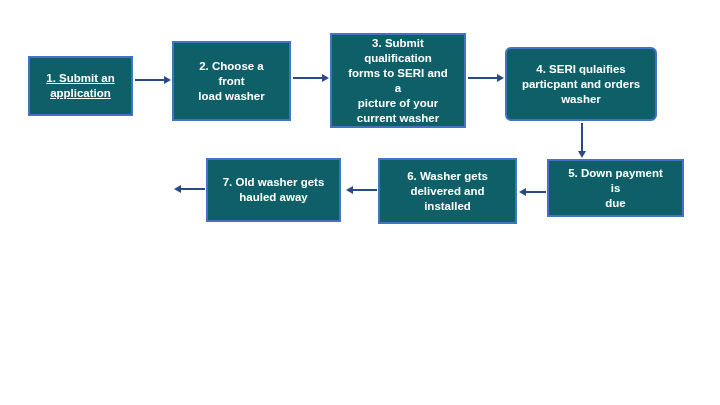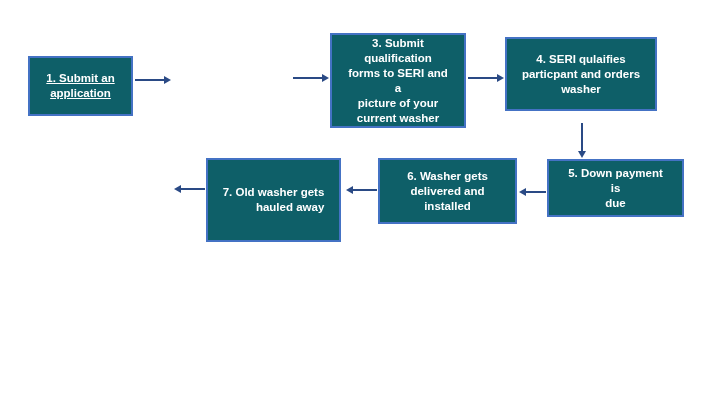--- a/index.html
+++ b/index.html
@@ -47,37 +47,39 @@
 <div class="slide">
 
   <div class="step" style="left:28px;top:56px;width:105px;height:60px;text-decoration:underline;">1. Submit an
 application</div>
 
   <div class="arrow right" style="left:135px;top:76px;width:36px;">
     <span class="shaft"></span>
     <span class="head"></span>
   </div>
 
+  <div class="step" style="left:172px;top:41px;width:119px;height:80px;">2. Choose a front
+load washer</div>
 
   <div class="arrow right" style="left:293px;top:74px;width:36px;">
     <span class="shaft"></span>
     <span class="head"></span>
   </div>
 
   <div class="step" style="left:330px;top:33px;width:136px;height:95px;">3. Submit qualification
 forms to SERI and a
 picture of your
 current washer</div>
 
   <div class="arrow right" style="left:468px;top:74px;width:36px;">
     <span class="shaft"></span>
     <span class="head"></span>
   </div>
 
-  <div class="step" style="left:505px;top:37px;width:152px;height:74px;">4. SERI qulaifies
+  <div class="step" style="left:505px;top:47px;width:152px;height:74px;border-radius:6px;">4. SERI qulaifies
 particpant and orders
 washer</div>
 
   <div class="arrow down" style="left:578px;top:123px;height:35px;">
     <span class="shaft"></span>
     <span class="head"></span>
   </div>
 
   <div class="step" style="left:547px;top:159px;width:137px;height:58px;">5. Down payment is
 due</div>
@@ -89,21 +91,21 @@
 
   <div class="step" style="left:378px;top:158px;width:139px;height:66px;">6. Washer gets
 delivered and
 installed</div>
 
   <div class="arrow left" style="left:346px;top:186px;width:31px;">
     <span class="head"></span>
     <span class="shaft"></span>
   </div>
 
-  <div class="step" style="left:206px;top:158px;width:135px;height:84px;text-align:right;">7. Old washer gets
+  <div class="step" style="left:206px;top:158px;width:135px;height:64px;">7. Old washer gets
 hauled away</div>
 
   <div class="arrow left" style="left:174px;top:185px;width:31px;">
     <span class="head"></span>
     <span class="shaft"></span>
   </div>
 
 
 </div>
 

